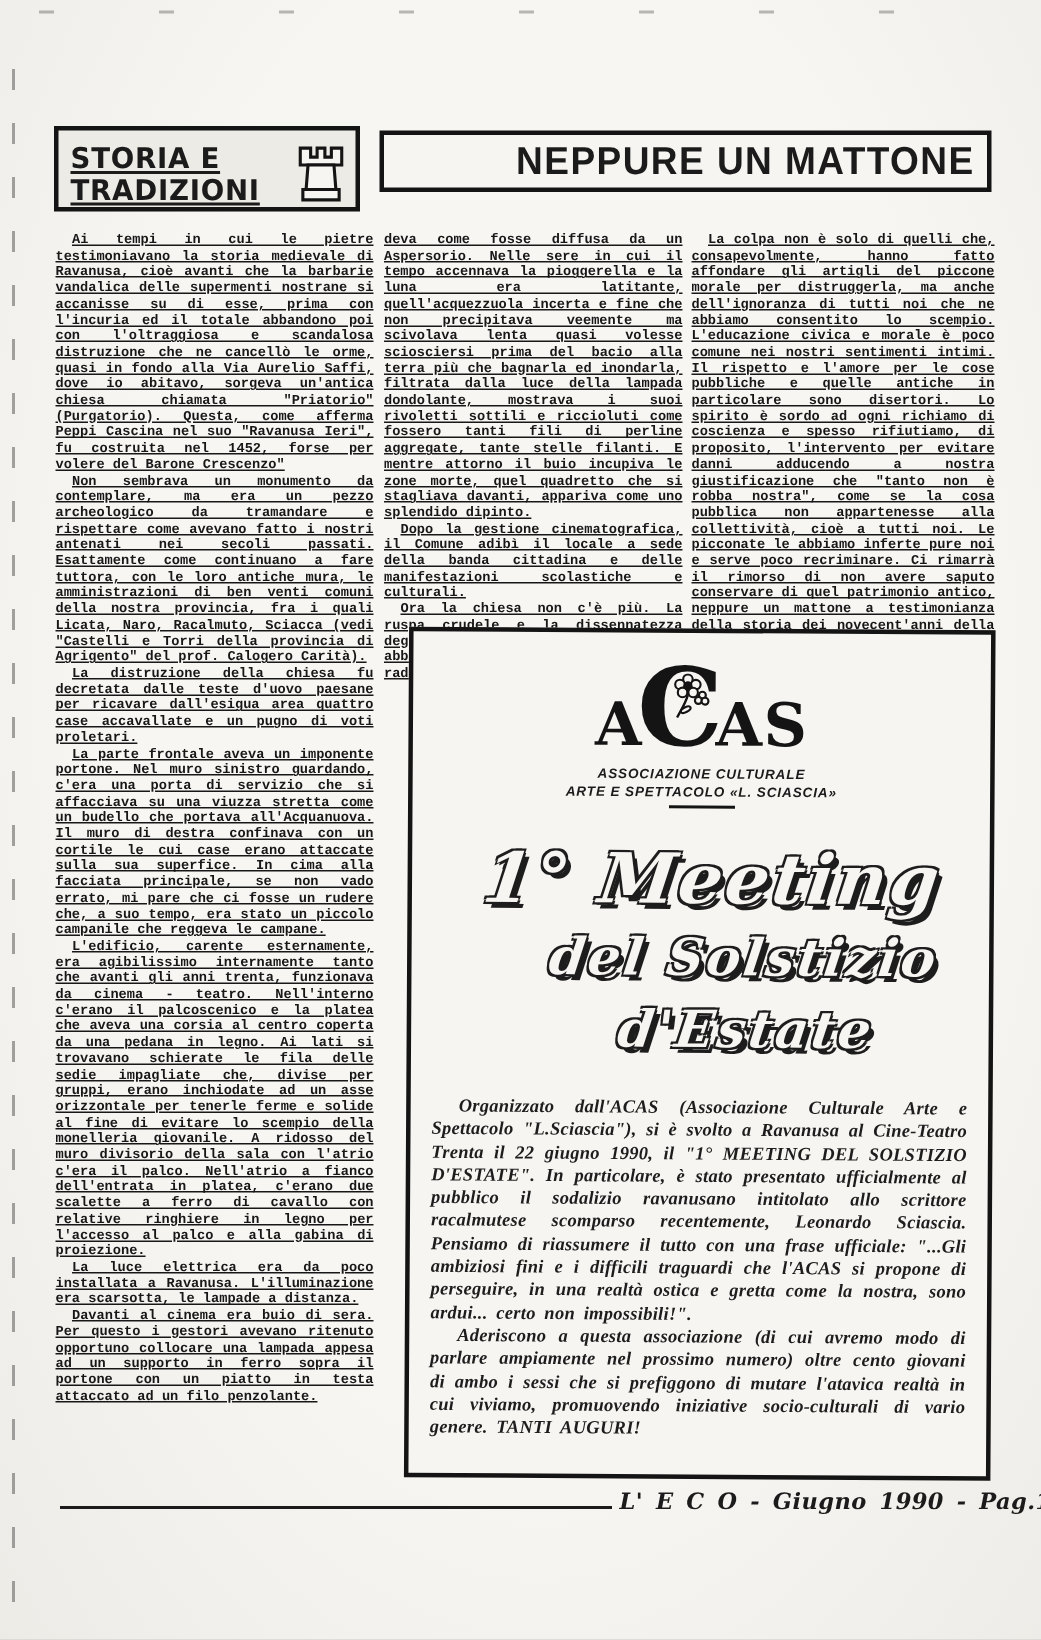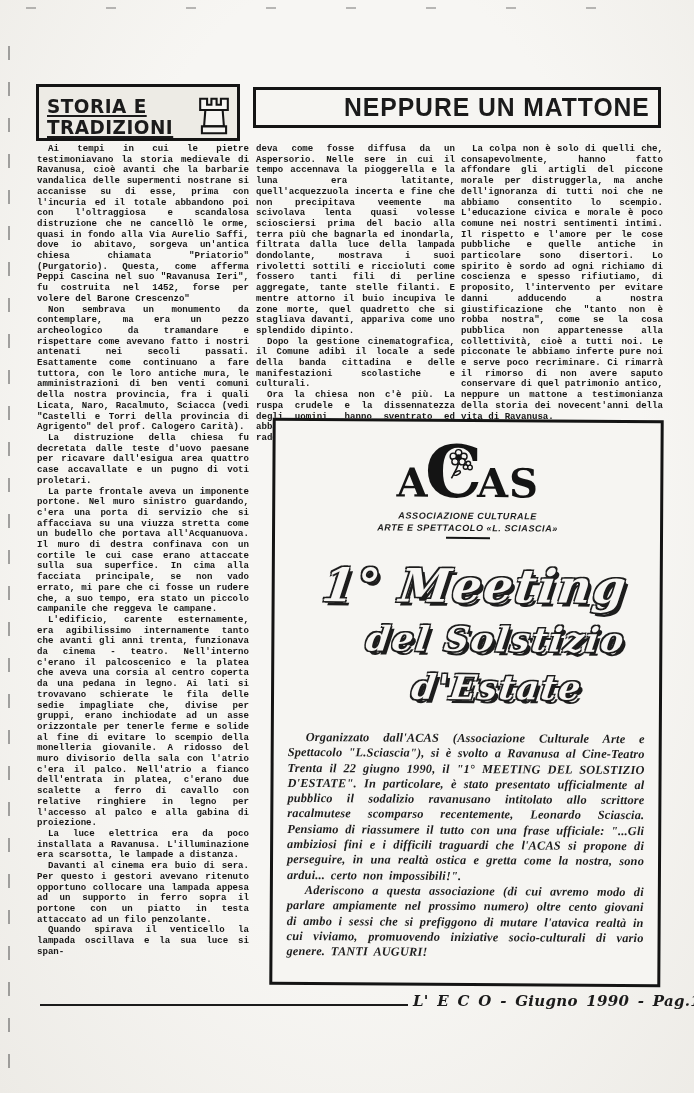--- a/index.html
+++ b/index.html
@@ -25,23 +25,23 @@
   .badge-icon{width:38px;height:44px;display:block;}
 
   
   .title-box{position:absolute;left:253px;top:87px;width:408px;height:41px;
     border:3px solid #141414;background:#f6f5f2;display:flex;align-items:center;justify-content:flex-end;
     box-sizing:border-box;}
   .title-box span{font-family:"Liberation Sans",sans-serif;font-weight:700;font-size:26px;
     letter-spacing:1px;transform:scaleX(.95);white-space:nowrap;}
 
   
-  .bodycol{position:absolute;top:144px;
+  .bodycol{position:absolute;top:155px;
     font-family:"Liberation Mono",monospace;font-weight:700;font-size:9.1px;line-height:10.7px;
-    text-align:justify;color:#171717;}
+    text-align:justify;color:#171717;text-decoration:underline;}
   .col-left{left:37px;width:212px;}
   .col-mid{left:256px;width:199px;}
   .col-right{left:461px;width:202px;}
   .bodycol p{margin:0;text-indent:11px;}
   .no-first-indent p:first-child{text-indent:0;}
   .signature{text-align:right;font-family:"Liberation Mono",monospace;font-weight:700;
     font-size:9.6px;letter-spacing:.8px;margin-top:6px;padding-right:2px;}
 
   
   .ad-box{position:absolute;left:271px;top:419px;width:391px;height:567px;
@@ -105,21 +105,20 @@
   </div>
 
   <div class="bodycol col-left">
       <p>Ai tempi in cui le pietre testimoniavano la storia medievale di Ravanusa, cioè avanti che la barbarie vandalica delle supermenti nostrane si accanisse su di esse, prima con l'incuria ed il totale abbandono poi con l'oltraggiosa e scandalosa distruzione che ne cancellò le orme, quasi in fondo alla Via Aurelio Saffi, dove io abitavo, sorgeva un'antica chiesa chiamata "Priatorio" (Purgatorio). Questa, come afferma Peppi Cascina nel suo "Ravanusa Ieri", fu costruita nel 1452, forse per volere del Barone Crescenzo"</p>
       <p>Non sembrava un monumento da contemplare, ma era un pezzo archeologico da tramandare e rispettare come avevano fatto i nostri antenati nei secoli passati. Esattamente come continuano a fare tuttora, con le loro antiche mura, le amministrazioni di ben venti comuni della nostra provincia, fra i quali Licata, Naro, Racalmuto, Sciacca (vedi "Castelli e Torri della provincia di Agrigento" del prof. Calogero Carità).</p>
       <p>La distruzione della chiesa fu decretata dalle teste d'uovo paesane per ricavare dall'esigua area quattro case accavallate e un pugno di voti proletari.</p>
       <p>La parte frontale aveva un imponente portone. Nel muro sinistro guardando, c'era una porta di servizio che si affacciava su una viuzza stretta come un budello che portava all'Acquanuova. Il muro di destra confinava con un cortile le cui case erano attaccate sulla sua superfice. In cima alla facciata principale, se non vado errato, mi pare che ci fosse un rudere che, a suo tempo, era stato un piccolo campanile che reggeva le campane.</p>
       <p>L'edificio, carente esternamente, era agibilissimo internamente tanto che avanti gli anni trenta, funzionava da cinema - teatro. Nell'interno c'erano il palcoscenico e la platea che aveva una corsia al centro coperta da una pedana in legno. Ai lati si trovavano schierate le fila delle sedie impagliate che, divise per gruppi, erano inchiodate ad un asse orizzontale per tenerle ferme e solide al fine di evitare lo scempio della monelleria giovanile. A ridosso del muro divisorio della sala con l'atrio c'era il palco. Nell'atrio a fianco dell'entrata in platea, c'erano due scalette a ferro di cavallo con relative ringhiere in legno per l'accesso al palco e alla gabina di proiezione.</p>
       <p>La luce elettrica era da poco installata a Ravanusa. L'illuminazione era scarsotta, le lampade a distanza.</p>
       <p>Davanti al cinema era buio di sera. Per questo i gestori avevano ritenuto opportuno collocare una lampada appesa ad un supporto in ferro sopra il portone con un piatto in testa attaccato ad un filo penzolante.</p>
-      <p>Quando spirava il venticello la lampada oscillava e la sua luce si span-</p>
     </div>
 
   <div class="bodycol col-mid no-first-indent">
       <p>deva come fosse diffusa da un Aspersorio. Nelle sere in cui il tempo accennava la pioggerella e la luna era latitante, quell'acquezzuola incerta e fine che non precipitava veemente ma scivolava lenta quasi volesse sciosciersi prima del bacio alla terra più che bagnarla ed inondarla, filtrata dalla luce della lampada dondolante, mostrava i suoi rivoletti sottili e riccioluti come fossero tanti fili di perline aggregate, tante stelle filanti. E mentre attorno il buio incupiva le zone morte, quel quadretto che si stagliava davanti, appariva come uno splendido dipinto.</p>
       <p>Dopo la gestione cinematografica, il Comune adibì il locale a sede della banda cittadina e delle manifestazioni scolastiche e culturali.</p>
       <p>Ora la chiesa non c'è più. La ruspa crudele e la dissennatezza degli uomini, hanno sventrato ed abbattuto le sue antiche mura radendole al suolo.</p>
     </div>
 
   <div class="bodycol col-right">
     <div>

